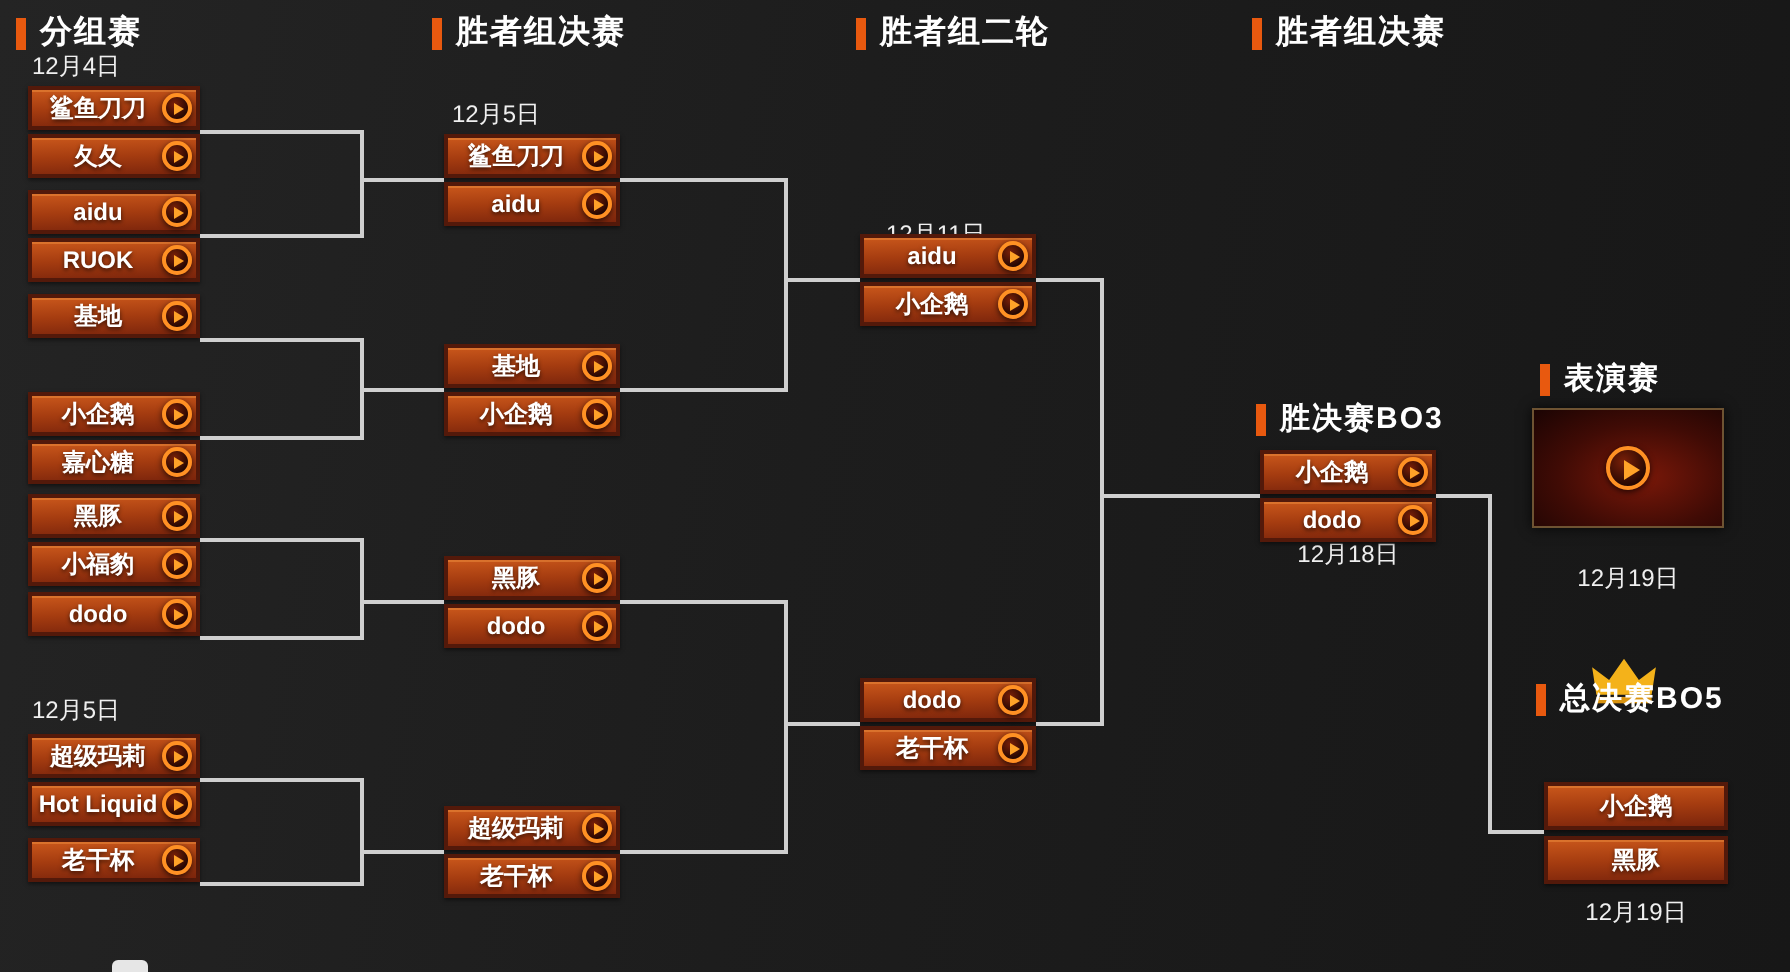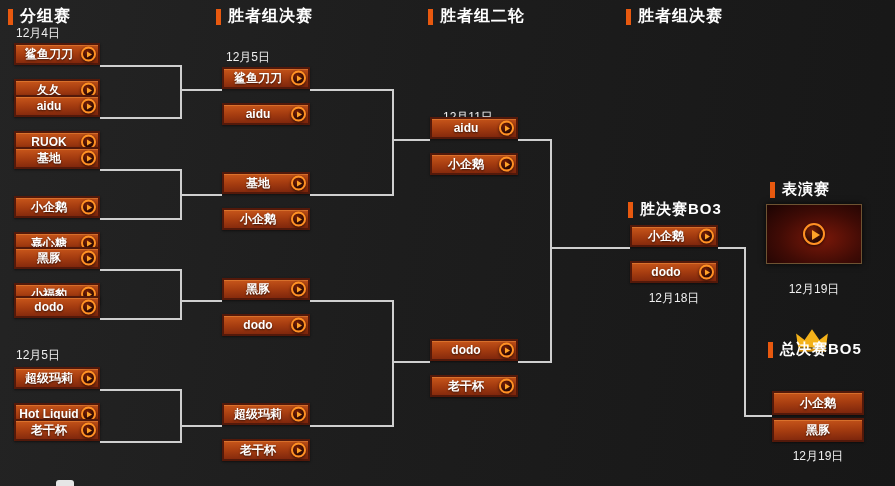--- a/index.html
+++ b/index.html
@@ -7,21 +7,21 @@
   body{
     position:relative;overflow:hidden;
     background:linear-gradient(100deg,#242424 0%,#1d1d1d 45%,#171717 100%);
     font-family:"Liberation Sans",sans-serif;
   }
   .hdr{position:absolute;display:flex;align-items:center;gap:7px;color:#fff;font-size:16px;font-weight:bold;letter-spacing:1px}
   .hdr .bar{width:5px;height:16px;background:#e8590f;flex:none}
   .subhdr{font-size:15px}
   .date{position:absolute;color:#efefef;font-size:12px;white-space:nowrap}
   .date.ctr{text-align:center}
-  .match{position:absolute;display:flex;flex-direction:column;gap:14px}
+  .match{position:absolute;display:flex;flex-direction:column;gap:2px}
   .c1{left:14px;width:86px}
   .c2{left:222px;width:88px}
   .c3{left:430px;width:88px}
   .c4{left:630px;width:88px}
   .cf{left:772px;width:92px;gap:3px}
   .team{
     position:relative;height:22px;
     border:2px solid #53190a;
     background:linear-gradient(178deg,#c9571b 0%,#a53c10 50%,#7c250c 100%);
     box-shadow:inset 0 1px 0 rgba(255,170,80,.35), 0 1px 2px rgba(0,0,0,.5);
@@ -72,21 +72,21 @@
 </div>
 <div class="hdr" style="left:626px;top:6px">
   <span class="bar"></span>
   <span>胜者组决赛</span>
 </div>
 
 <div class="date" style="left:16px;top:25px">12月4日</div>
 <div class="date" style="left:16px;top:347px">12月5日</div>
 <div class="date" style="left:226px;top:49px">12月5日</div>
 <div class="date" style="left:443px;top:109px">12月11日</div>
-<div class="date ctr" style="left:630px;top:290px;width:88px">12月18日</div>
+<div class="date ctr" style="left:630px;top:269px;width:88px">12月18日</div>
 <div class="date ctr" style="left:766px;top:281px;width:96px">12月19日</div>
 <div class="date ctr" style="left:772px;top:448px;width:92px">12月19日</div>
 
 <div class="match c1" style="top:43px">
   <div class="team">
       <span class="tname">鲨鱼刀刀</span>
       <span class="play"></span>
     </div>
   <div class="team">
       <span class="tname">夂夂</span>

